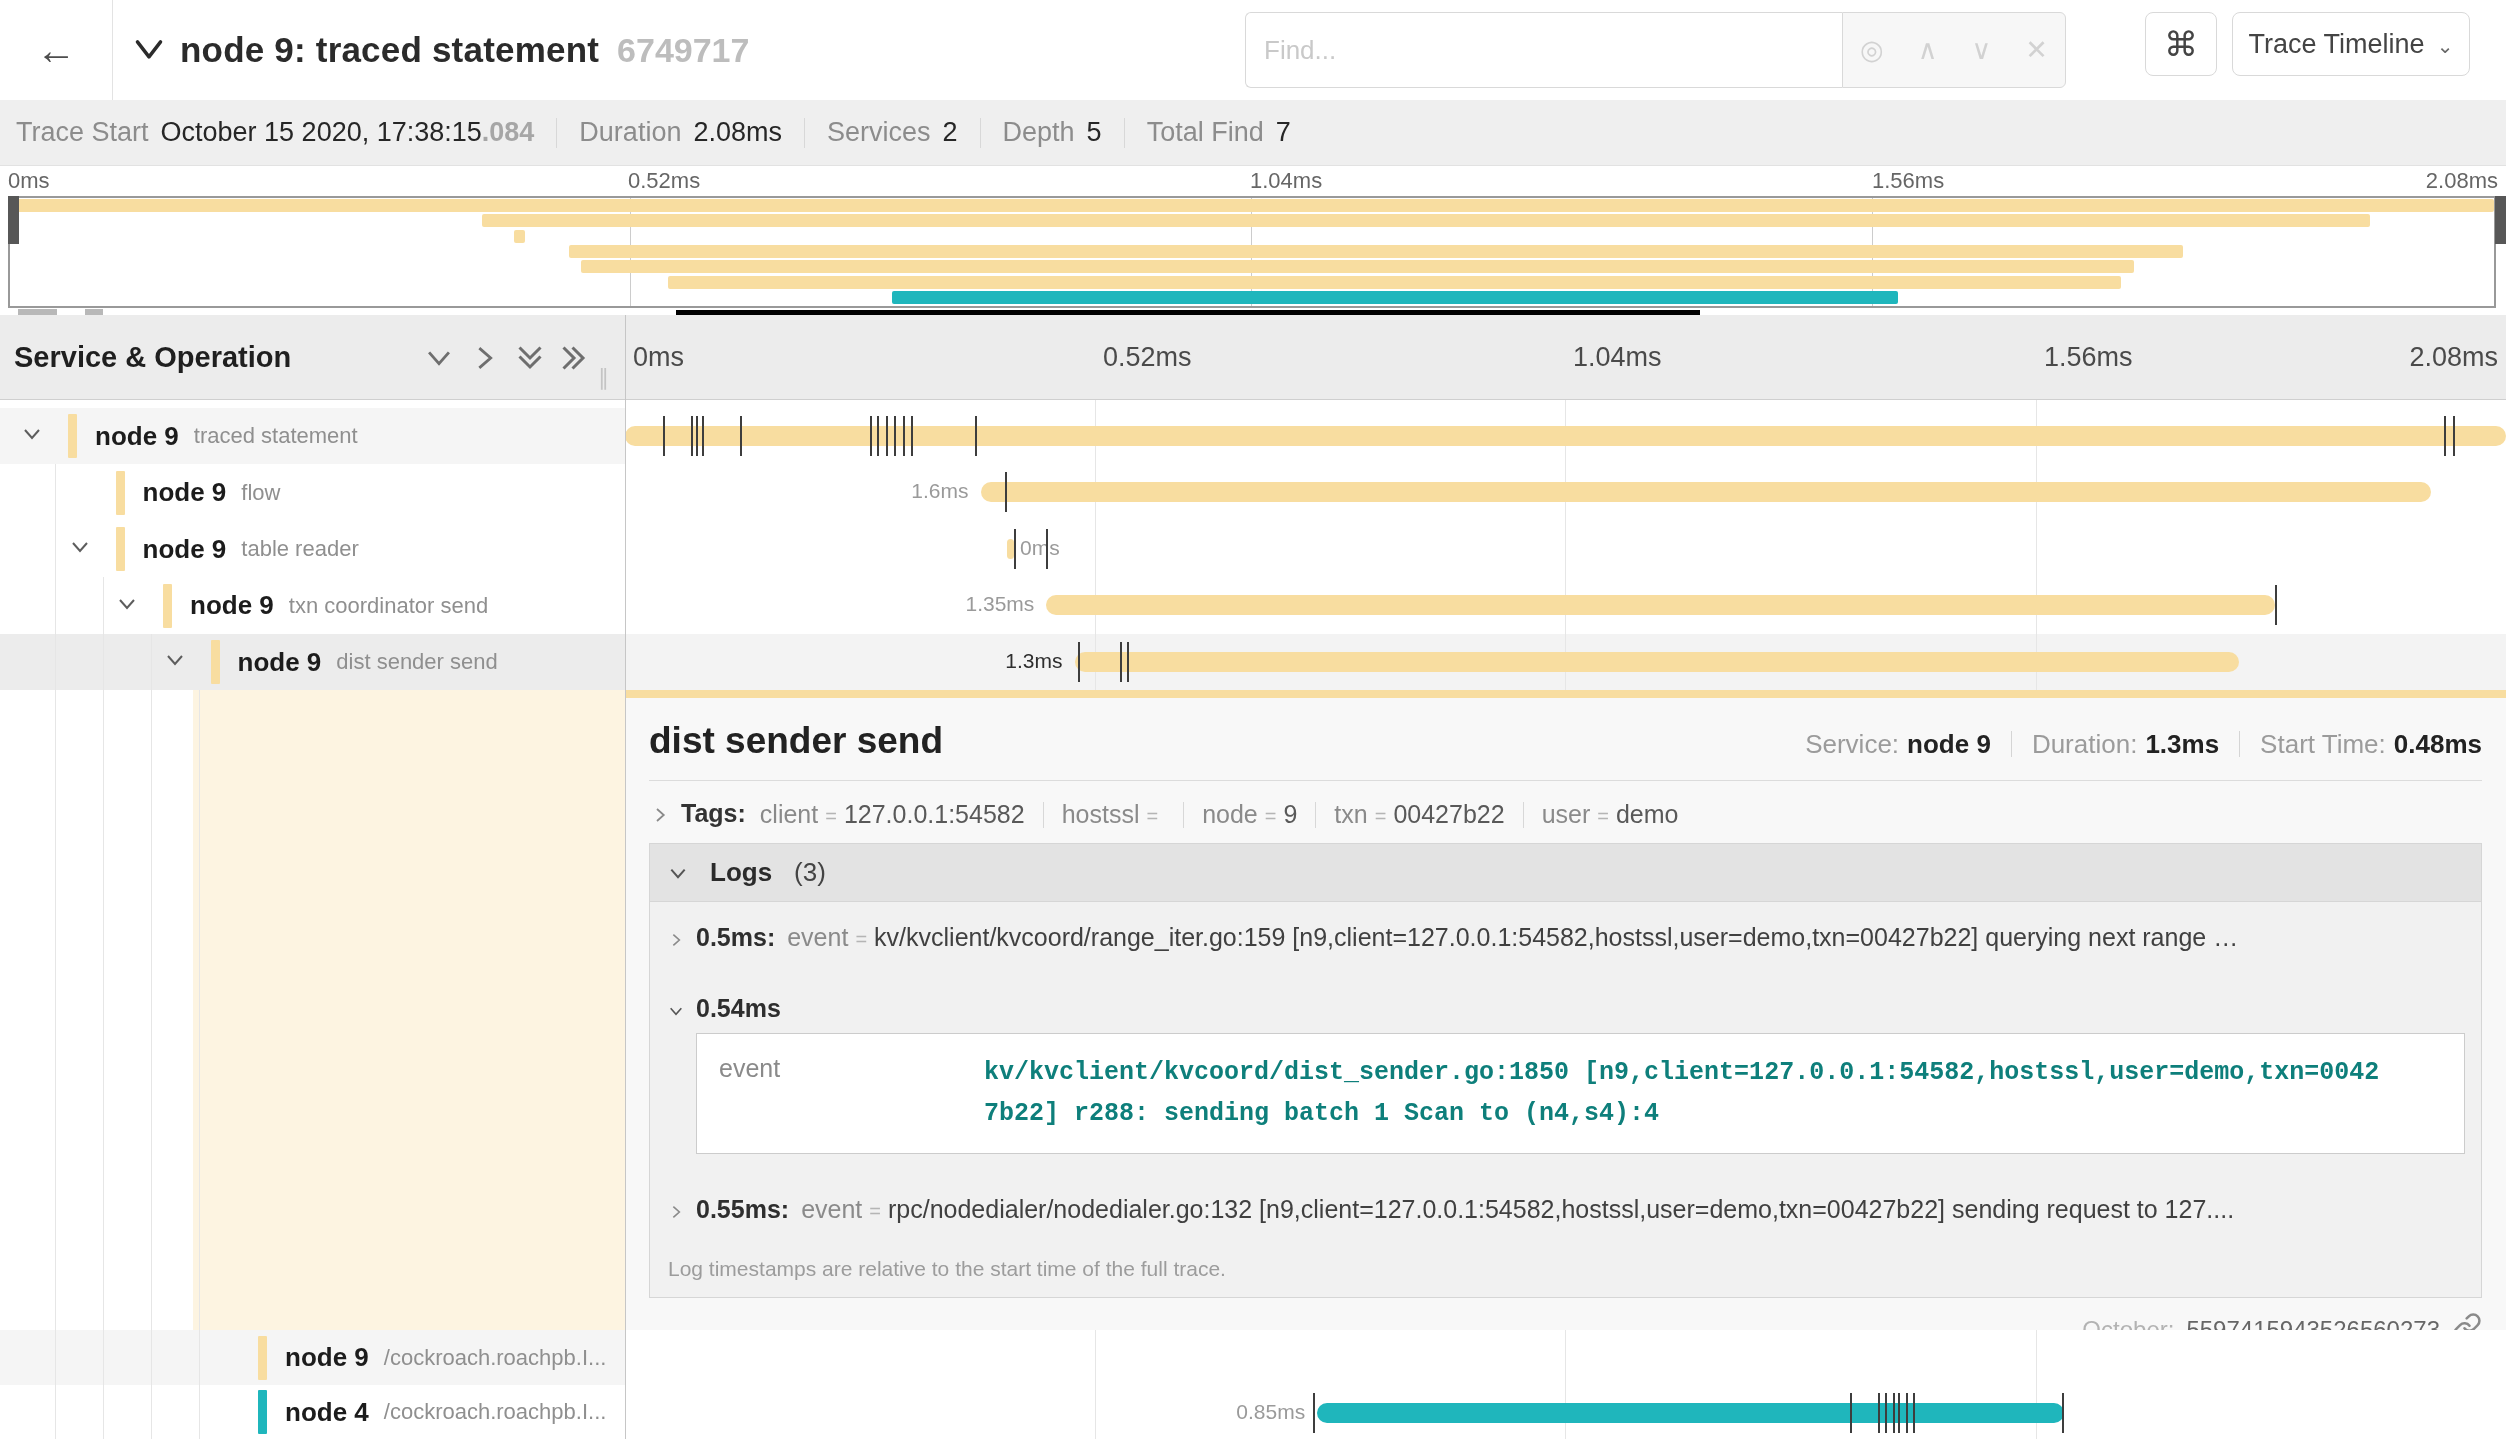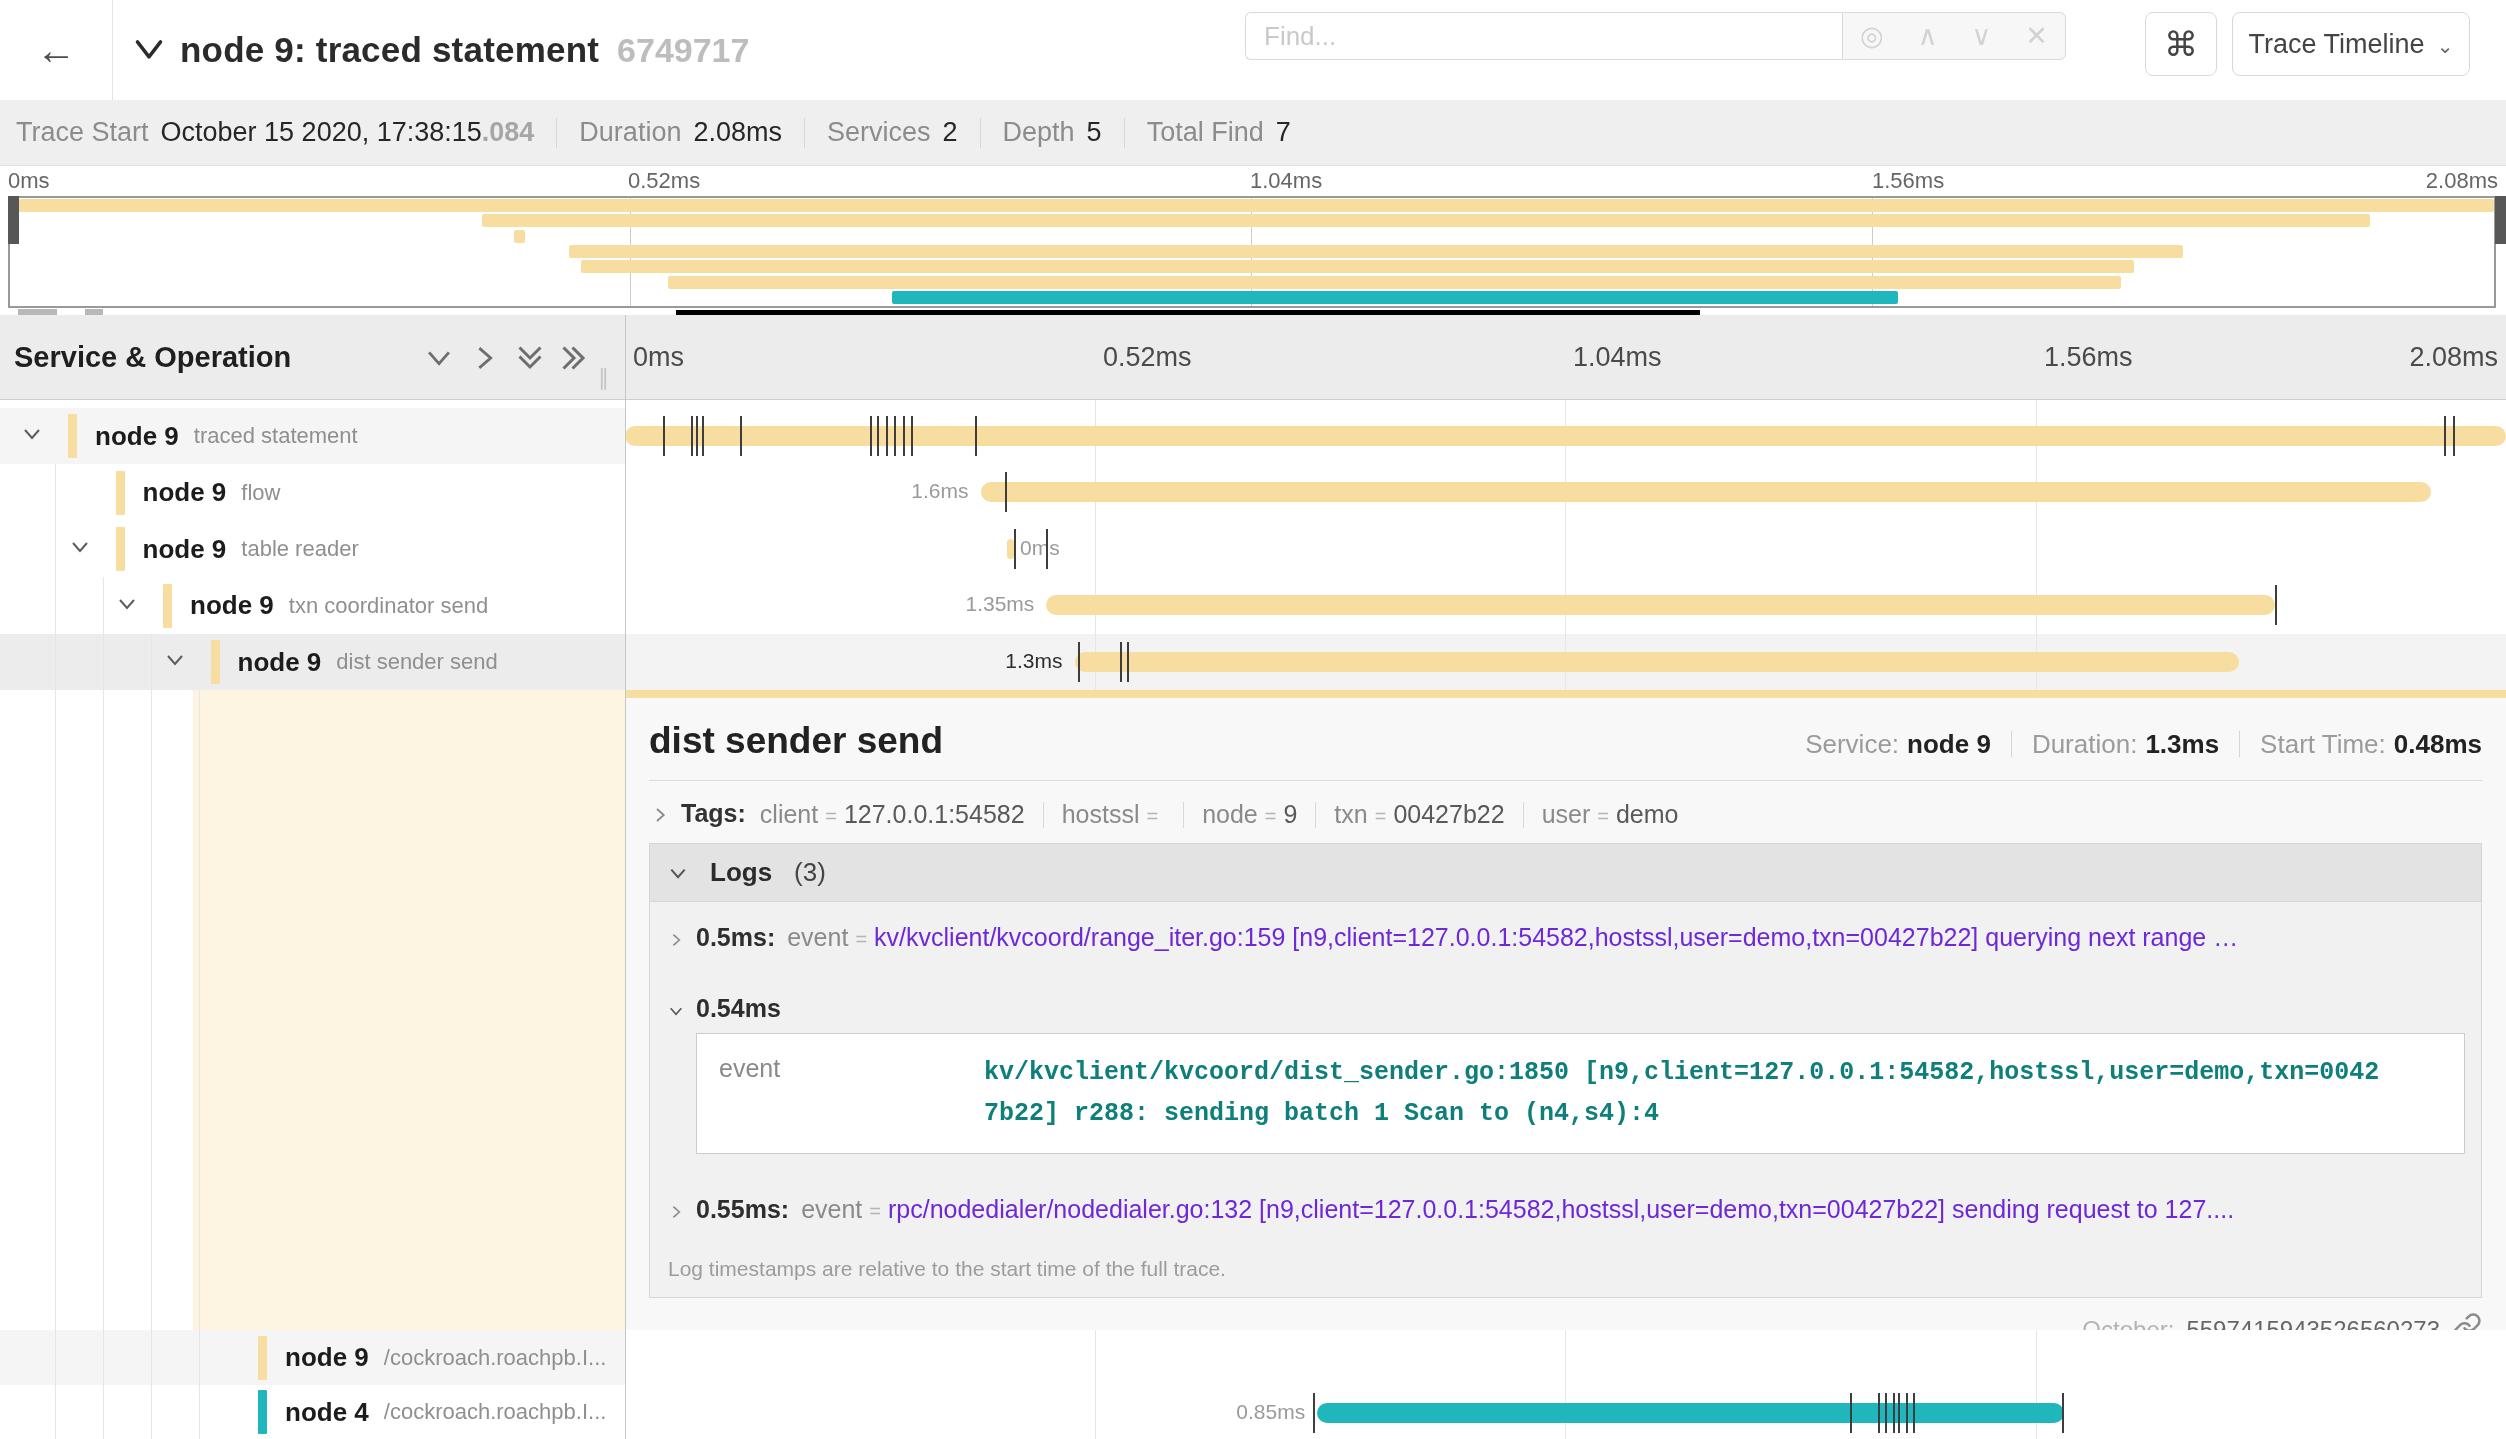--- a/index.html
+++ b/index.html
@@ -7,21 +7,21 @@
          font-family:"Liberation Sans","DejaVu Sans",sans-serif;color:#333;}
   .abs{position:absolute;}
   
   #app-header{left:0;top:0;width:2506px;height:100px;background:#fff;}
   #back-btn{left:0;top:0;width:112px;height:100px;border-right:1px solid #e3e3e3;
             display:flex;align-items:center;justify-content:center;font-size:40px;color:#4d4d4d;cursor:pointer;}
   #title-wrap{left:134px;top:0;height:100px;display:flex;align-items:center;gap:16px;}
   #title-chevron svg{display:block;}
   #page-title{font-size:35px;font-weight:bold;color:#2b2b2b;letter-spacing:.2px;}
   #trace-id{font-size:34px;font-weight:bold;color:#bdbdbd;margin-left:2px;}
-  #find-group{left:1245px;top:12px;height:48px;display:flex;align-items:stretch;}
+  #find-group{left:1245px;top:12px;height:76px;display:flex;align-items:stretch;}
   #find-input{width:560px;border:1px solid #d9d9d9;border-right:none;border-radius:6px 0 0 6px;
               padding:0 18px;font-size:26px;color:#444;outline:none;background:#fff;
               font-family:"Liberation Sans",sans-serif;}
   #find-input::placeholder{color:#c9c9c9;}
   #find-nav{width:222px;background:#f7f7f7;border:1px solid #d9d9d9;border-radius:0 6px 6px 0;
             display:flex;align-items:center;justify-content:space-around;color:#d2d2d2;font-size:27px;}
   .hdr-btn{border:1px solid #d9d9d9;border-radius:8px;background:#fff;display:flex;
            align-items:center;justify-content:center;color:#444;cursor:pointer;}
   #shortcut-btn{left:2145px;top:12px;width:70px;height:62px;font-size:34px;}
   #view-btn{left:2232px;top:12px;width:236px;height:62px;font-size:27px;gap:12px;}
@@ -82,21 +82,21 @@
   .tag-eq{color:#b5b5b5;font-size:20px;margin:0 7px;}
   .tag-val{color:#595959;}
   #logs-box{border:1px solid #d6d6d6;background:#f1f1f1;}
   #logs-head{background:#e3e3e3;padding:13px 18px;font-size:26px;display:flex;align-items:center;gap:22px;border-bottom:1px solid #d6d6d6;}
   #logs-head b{color:#2b2b2b;}
   #logs-count{color:#444;font-weight:normal;}
   .log-row{display:flex;align-items:baseline;padding:21px 16px 21px 18px;font-size:25px;white-space:nowrap;overflow:hidden;}
   .log-time{font-weight:bold;color:#2e2e2e;margin:0 12px;}
   .log-key{color:#8a8a8a;}
   .log-eq{color:#b5b5b5;font-size:20px;margin:0 7px;}
-  .log-val{color:#6d28d9;overflow:hidden;text-overflow:ellipsis;}
+  .log-val{color:#404040;overflow:hidden;text-overflow:ellipsis;}
   .chev-inline{flex:0 0 auto;transform:translateY(2px);}
   #log-table{margin:2px 16px 20px 46px;background:#fff;border:1px solid #ccc;display:flex;}
   #log-table-key{flex:0 0 225px;padding:20px 0 20px 22px;font-size:25px;color:#8a8a8a;}
   #log-table-val{max-width:1400px;padding:18px 20px 18px 40px;
                  font-family:"Liberation Mono","DejaVu Sans Mono",monospace;
                  font-size:25px;font-weight:bold;color:#0e7f7b;line-height:1.65;word-break:break-all;}
   #logs-footer{padding:12px 18px 16px 18px;font-size:21px;color:#9c9c9c;}
   #spanid-row{margin-top:14px;display:flex;justify-content:flex-end;align-items:center;gap:12px;font-size:24px;}
   #spanid-label{color:#b3b3b3;}
   #spanid-value{color:#666;}

